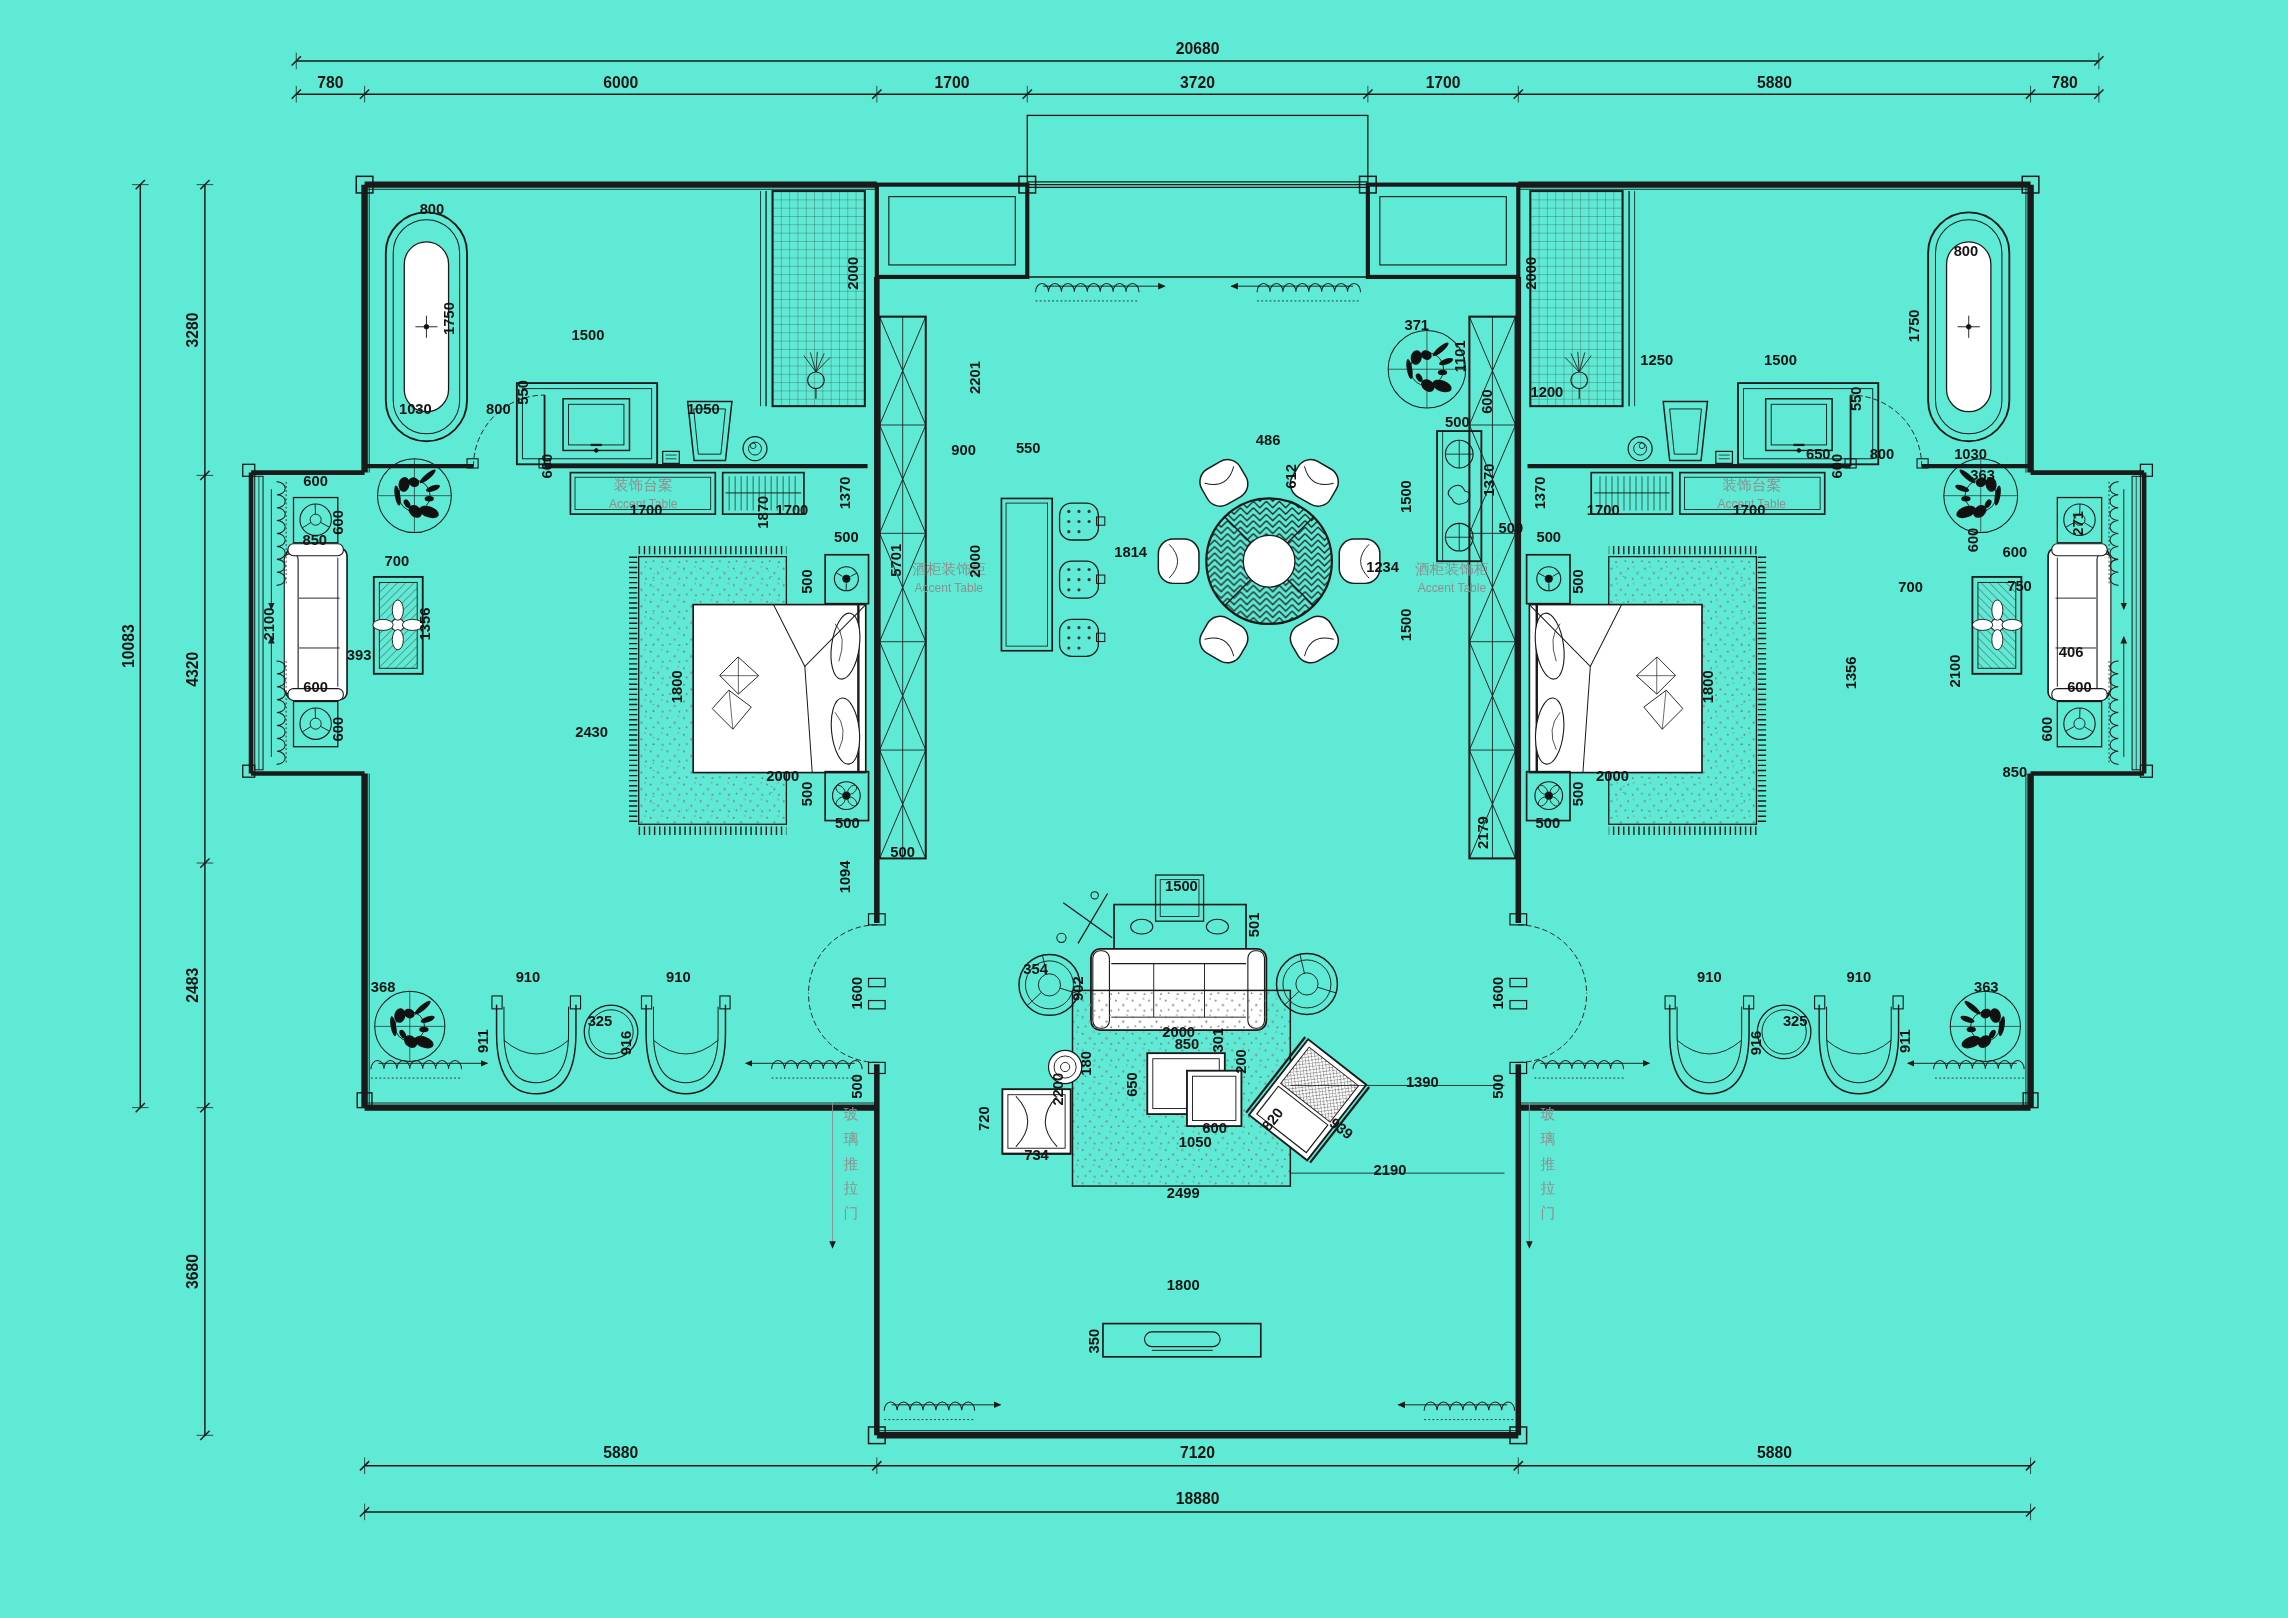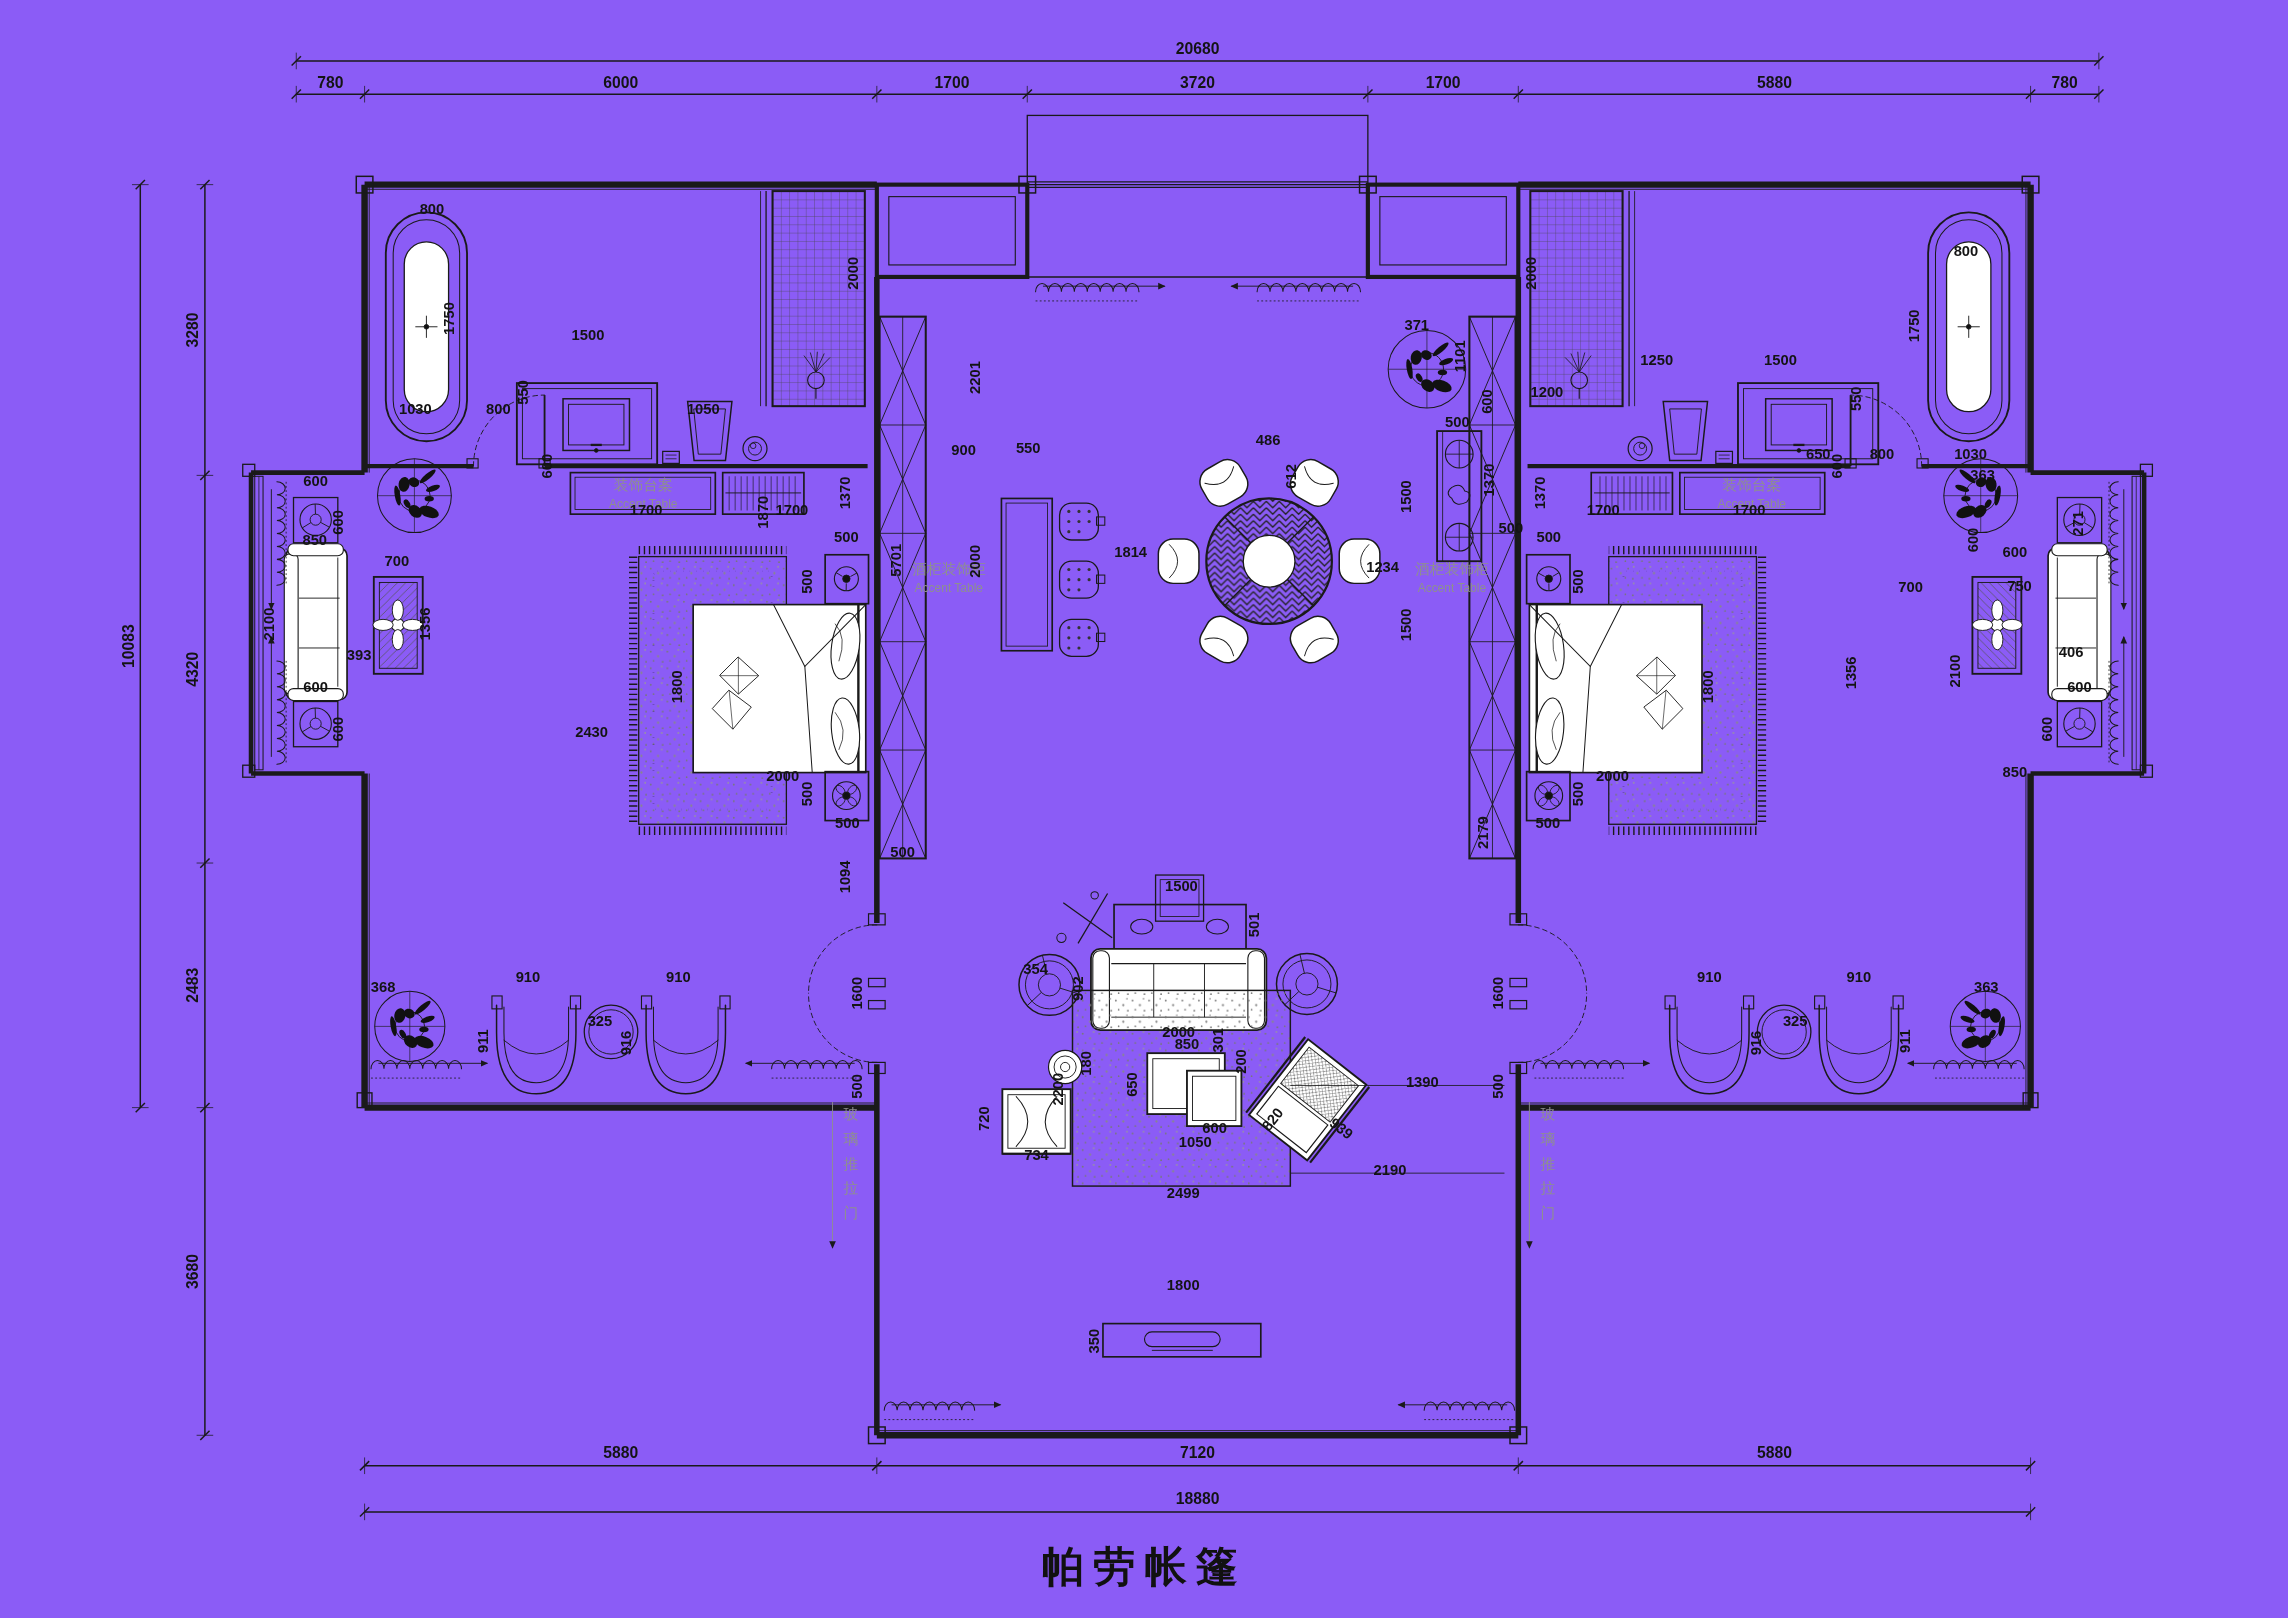--- a/index.html
+++ b/index.html
@@ -1,16 +1,16 @@
 <!DOCTYPE html>
 <html style="font-size:14.8px"><head>
 <meta charset="utf-8">
 <style>
   html,body{margin:0;padding:0;background:#fff;}
-  .sheet{position:relative;width:2289px;height:1619px;background:#8b5cf6;overflow:hidden;
+  .sheet{position:relative;width:2289px;height:1619px;background:#5eead4;overflow:hidden;
          font-family:"Liberation Sans", sans-serif;}
   .sheet svg{position:absolute;left:0;top:0;}
   .title{position:absolute;left:0;top:1539px;width:100%;text-align:center;
          font-size:42px;letter-spacing:9.2px;color:#111;
          font-family:"Liberation Serif","DejaVu Serif",serif;font-weight:600;}
 </style>
 </head>
 <body>
 
 <div class="sheet">
@@ -856,15 +856,14 @@
         <text x="2253" y="750" font-size="16" font-weight="700" fill="#141414" text-anchor="middle" font-family="Liberation Sans,sans-serif">600</text>
         <text x="2223" y="790" font-size="16" font-weight="700" fill="#141414" text-anchor="middle" font-family="Liberation Sans,sans-serif" transform="rotate(-90,2223,790)">600</text>
         <text x="2152" y="1075" font-size="16" font-weight="700" fill="#141414" text-anchor="middle" font-family="Liberation Sans,sans-serif">363</text>
         <text x="2014" y="1064" font-size="16" font-weight="700" fill="#141414" text-anchor="middle" font-family="Liberation Sans,sans-serif">910</text>
         <text x="2069" y="1128" font-size="16" font-weight="700" fill="#141414" text-anchor="middle" font-family="Liberation Sans,sans-serif" transform="rotate(-90,2069,1128)">911</text>
         <text x="1945" y="1112" font-size="16" font-weight="700" fill="#141414" text-anchor="middle" font-family="Liberation Sans,sans-serif">325</text>
         <text x="1852" y="1064" font-size="16" font-weight="700" fill="#141414" text-anchor="middle" font-family="Liberation Sans,sans-serif">910</text>
         <text x="1908" y="1130" font-size="16" font-weight="700" fill="#141414" text-anchor="middle" font-family="Liberation Sans,sans-serif" transform="rotate(-90,1908,1130)">916</text>
       </g>
     </svg>
-  <div class="title">帕劳帐篷</div>
 </div>
 
 
 </body></html>

